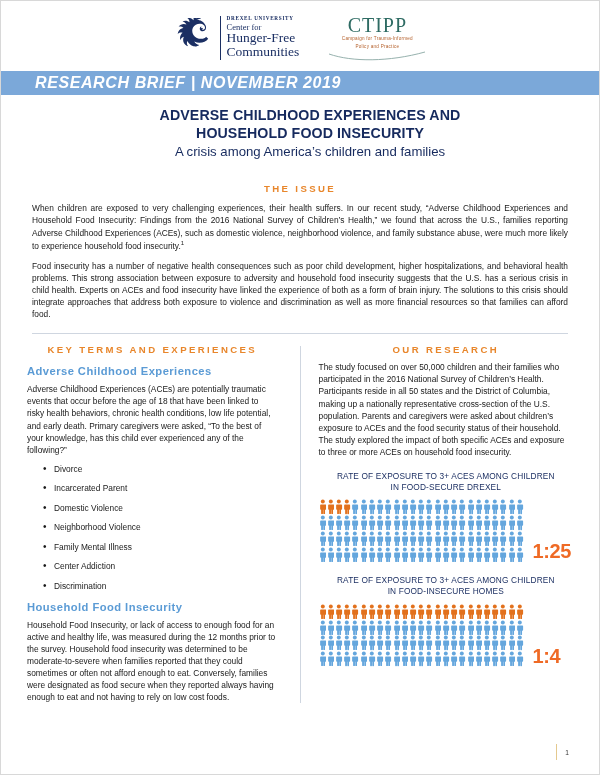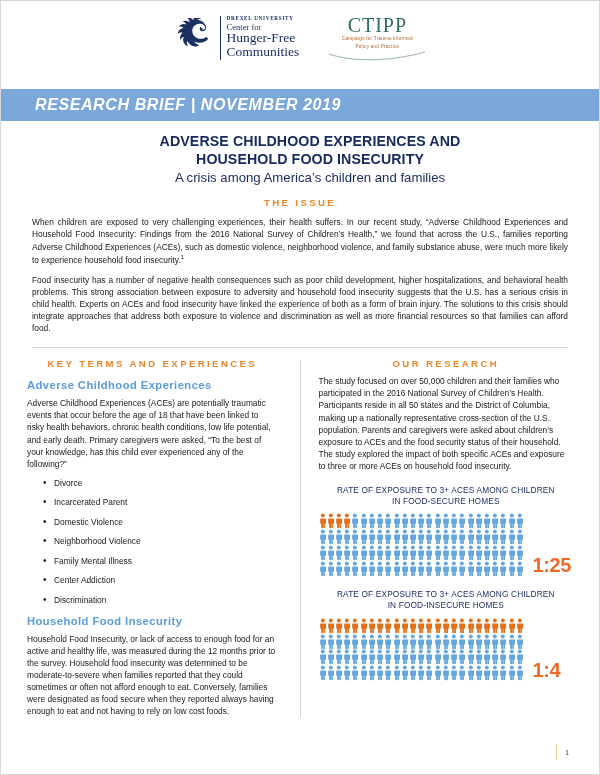--- a/index.html
+++ b/index.html
@@ -57,24 +57,24 @@
   .ctipp-sub {
     font-size: 4.6px; color: #b5622e;
     letter-spacing: 0.25px; line-height: 1.5;
     margin-top: 1px;
   }
   .ctipp-swoosh { width: 100px; height: 10px; margin: 0 auto; display:block; }
 
   
   .banner {
     background: #7ba8d9;
-    height: 32px;
+    height: 24px;
     display: flex; align-items: center;
     padding-left: 34px;
-    margin-top: 20px;
+    margin-top: 2px;
   }
   .banner-text {
     color: #ffffff;
     font-size: 16px;
     font-style: italic;
     font-weight: bold;
     letter-spacing: 0.6px;
   }
 
   
@@ -109,21 +109,21 @@
 
   
   .issue { padding: 12px 31px 0 31px; }
   .issue p {
     font-size: 8.35px;
     line-height: 1.455;
     color: #1a1a1a;
     text-align: justify;
     margin-top: 8px;
   }
-  .issue .sec-head { margin-bottom: 1px; }
+  .issue .sec-head { margin-bottom: 1px; margin-top: 12px; }
   sup { font-size: 6px; vertical-align: super; }
 
   
   .hrule {
     border-top: 1px solid #cfd6e0;
     margin: 13px 31px 0 31px;
   }
 
   
   .cols {
@@ -276,21 +276,21 @@
     </div>
 
     <div class="vdiv"></div>
 
     <div class="col col-right">
       <div class="sec-head">OUR RESEARCH</div>
       <p>The study focused on over 50,000 children and their families who participated in the 2016 National Survey of Children’s Health. Participants reside in all 50 states and the District of Columbia, making up a nationally representative cross-section of the U.S. population. Parents and caregivers were asked about children’s exposure to ACEs and the food security status of their household. The study explored the impact of both specific ACEs and exposure to three or more ACEs on household food insecurity.</p>
 
       <div class="info-block">
         <div class="info-title">RATE OF EXPOSURE TO 3+ ACES AMONG CHILDREN</div>
-        <div class="info-title">IN FOOD-SECURE HOMES</div>
+        <div class="info-title">IN FOOD-SECURE DREXEL</div>
         <div class="pictochart">
           <div class="grid" id="grid-0">
               <svg class="fig" viewBox="0 0 10 20">
                 <circle cx="5" cy="3.2" r="2.6" fill="#e2711d"></circle>
                 <path fill="#e2711d" d="M1.6 7.2h6.8c0.5 0 0.9 0.4 0.9 0.9v5.1c0 0.5-0.4 0.8-0.9 0.8h-0.5v4.9c0 0.5-0.4 0.9-0.9 0.9h-0.6c-0.5 0-0.8-0.4-0.8-0.9v-4.9h-0.4v4.9c0 0.5-0.4 0.9-0.9 0.9h-0.6c-0.5 0-0.9-0.4-0.9-0.9v-4.9h-0.4c-0.5 0-0.9-0.3-0.9-0.8v-5.1c0-0.5 0.4-0.9 0.9-0.9z"></path>
               </svg>
               <svg class="fig" viewBox="0 0 10 20">
                 <circle cx="5" cy="3.2" r="2.6" fill="#e2711d"></circle>
                 <path fill="#e2711d" d="M1.6 7.2h6.8c0.5 0 0.9 0.4 0.9 0.9v5.1c0 0.5-0.4 0.8-0.9 0.8h-0.5v4.9c0 0.5-0.4 0.9-0.9 0.9h-0.6c-0.5 0-0.8-0.4-0.8-0.9v-4.9h-0.4v4.9c0 0.5-0.4 0.9-0.9 0.9h-0.6c-0.5 0-0.9-0.4-0.9-0.9v-4.9h-0.4c-0.5 0-0.9-0.3-0.9-0.8v-5.1c0-0.5 0.4-0.9 0.9-0.9z"></path>
               </svg>

